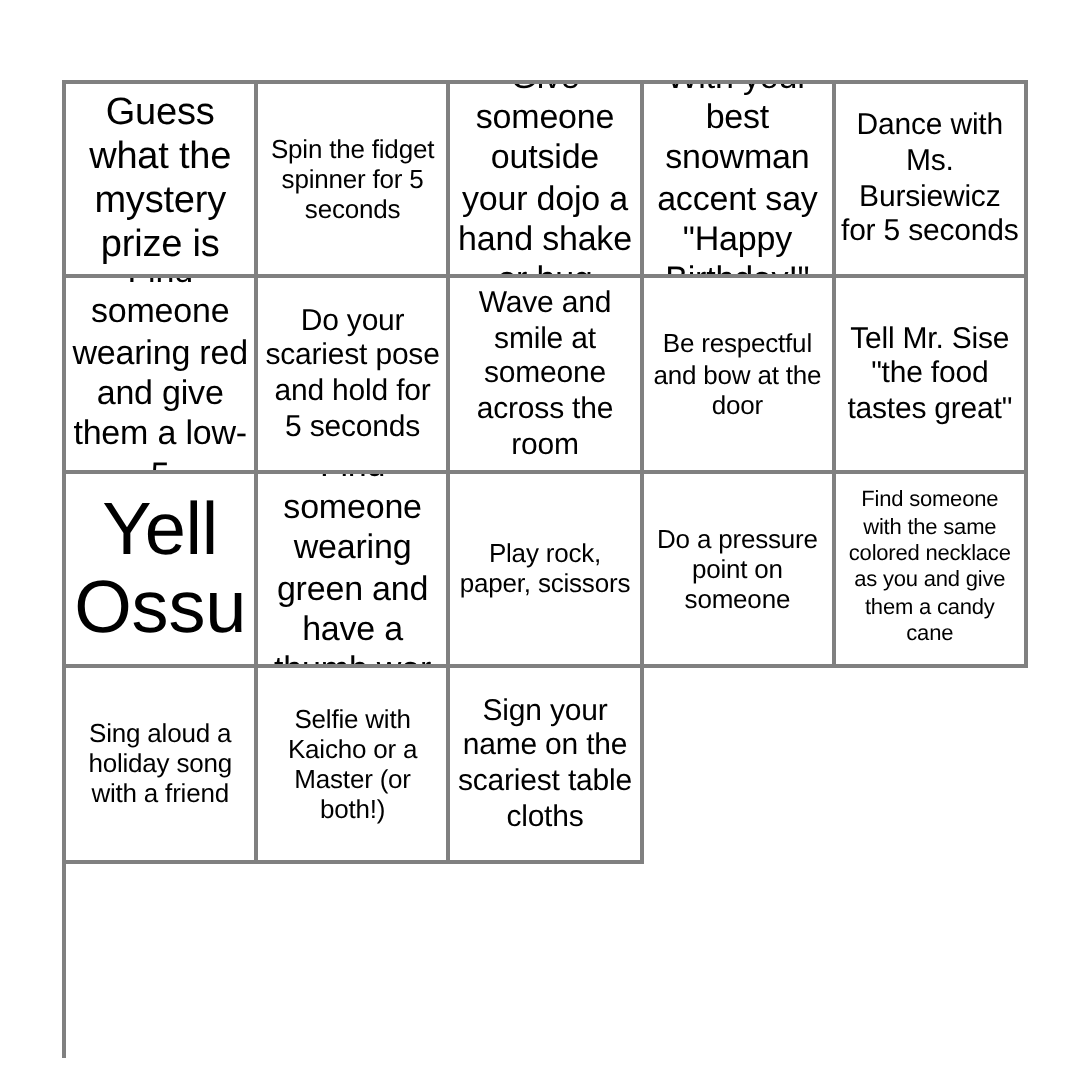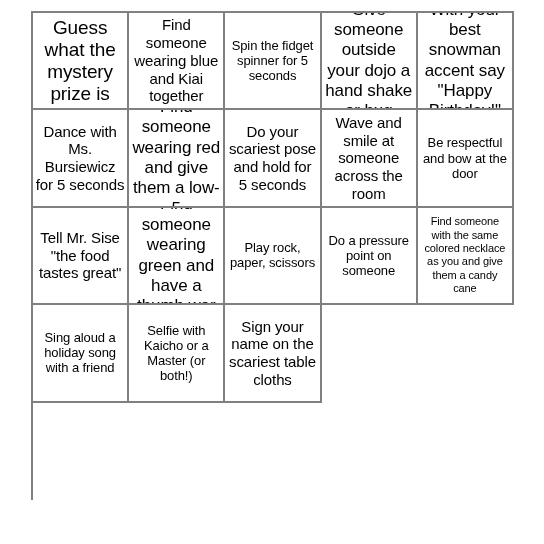--- a/index.html
+++ b/index.html
@@ -8,21 +8,21 @@
     width: 544px;
     height: 544px;
     background: #ffffff;
     font-family: "Liberation Sans", sans-serif;
     overflow: hidden;
   }
 
   #bingo-card {
     position: absolute;
     left: 31px;
-    top: 11px;
+    top: 40px;
     width: 483px;
     height: 489px;
     box-sizing: border-box;
     display: grid;
     grid-template-columns: repeat(5, 1fr);
     grid-template-rows: repeat(5, 1fr);
     border-top: 2px solid #808080;
     border-left: 2px solid #808080;
     background: #ffffff;
   }
@@ -57,23 +57,20 @@
   .fs-xl  .cell-text { font-size: 19px; line-height: 1.15; }
   .fs-free .cell-text { font-size: 37px; line-height: 1.08; }
 </style>
 </head>
 <body>
 
 <div id="bingo-card">
     <div class="bingo-cell fs-xl">
       <span class="cell-text">Guess what the mystery prize is</span>
     </div>
-    <div class="bingo-cell fs-md">
-      <span class="cell-text">Find someone wearing blue and Kiai together</span>
-    </div>
     <div class="bingo-cell fs-lg">
       <span class="cell-text">Spin the fidget spinner for 5 seconds</span>
     </div>
     <div class="bingo-cell fs-sm">
       <span class="cell-text">Give someone outside your dojo a hand shake or hug</span>
     </div>
     <div class="bingo-cell fs-sm">
       <span class="cell-text">With your best snowman accent say "Happy Birthday!"</span>
     </div>
     <div class="bingo-cell fs-md">
@@ -87,20 +84,23 @@
     </div>
     <div class="bingo-cell fs-md">
       <span class="cell-text">Wave and smile at someone across the room</span>
     </div>
     <div class="bingo-cell fs-lg">
       <span class="cell-text">Be respectful and bow at the door</span>
     </div>
     <div class="bingo-cell fs-md">
       <span class="cell-text">Tell Mr. Sise "the food tastes great"</span>
     </div>
+    <div class="bingo-cell fs-free">
+      <span class="cell-text">Yell Ossu</span>
+    </div>
     <div class="bingo-cell fs-sm">
       <span class="cell-text">Find someone wearing green and have a thumb war</span>
     </div>
     <div class="bingo-cell fs-lg">
       <span class="cell-text">Play rock, paper, scissors</span>
     </div>
     <div class="bingo-cell fs-lg">
       <span class="cell-text">Do a pressure point on someone</span>
     </div>
     <div class="bingo-cell fs-xs">

